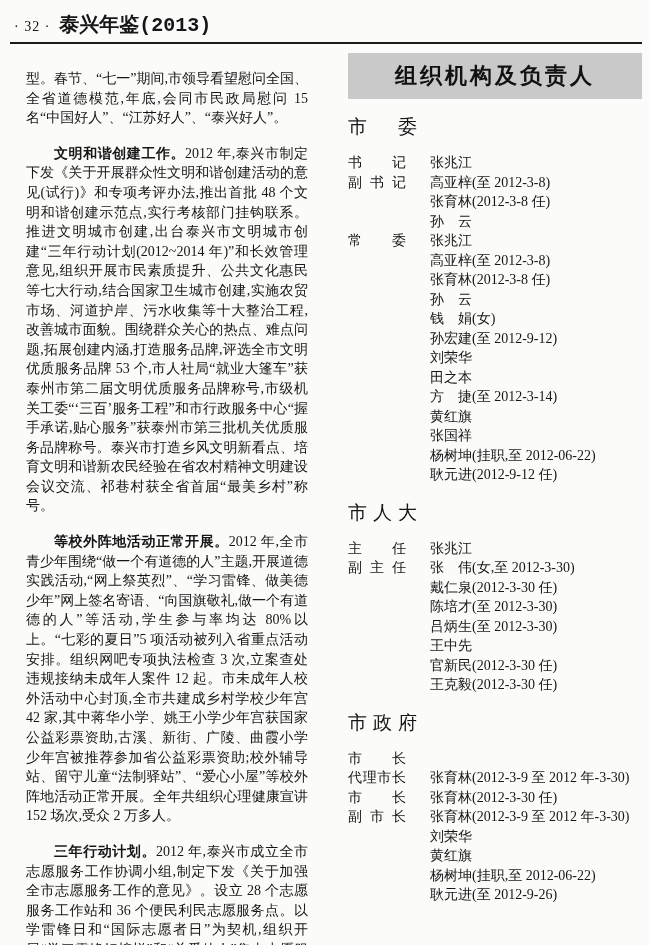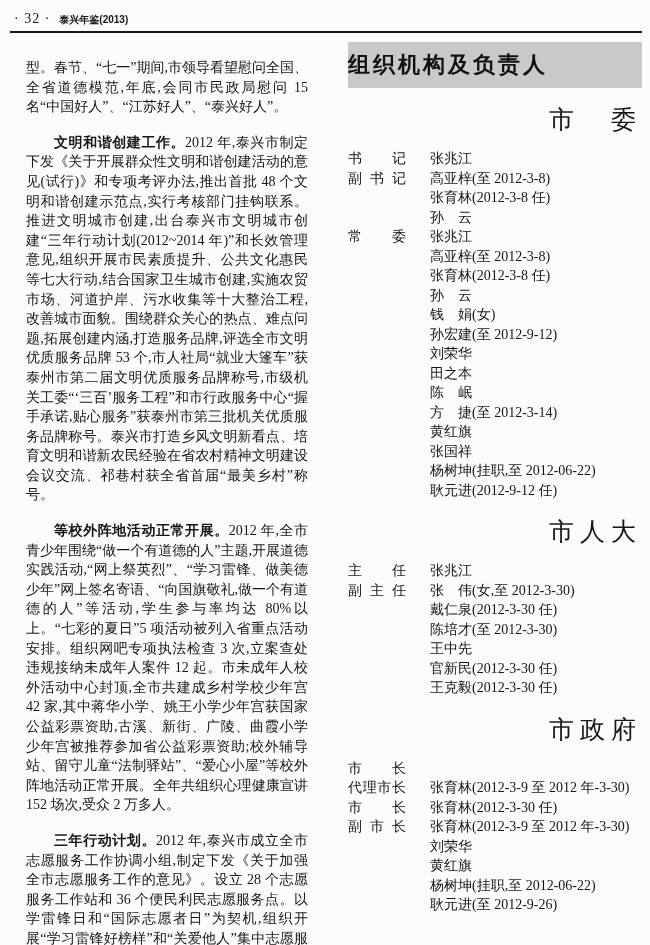--- a/index.html
+++ b/index.html
@@ -4,38 +4,38 @@
 <style>
   html,body{margin:0;padding:0;}
   body{
     width:650px;height:945px;overflow:hidden;
     background:#fbfbfa;color:#161616;
     font-family:"Liberation Serif","DejaVu Serif",serif;
   }
   .page{box-sizing:border-box;width:650px;height:886px;padding:6px 8px 0 10px;}
   .hdr{display:flex;align-items:baseline;gap:9px;padding:5px 0 3px 4px;}
   .hdr .pageno{font-size:14px;letter-spacing:1px;}
-  .hdr .booktitle{font-size:10px;font-weight:bold;font-family:Liberation Sans, sans-serif;}
+  .hdr .booktitle{font-size:20px;font-weight:bold;font-family:Liberation Mono, monospace;}
   .rule{border-bottom:2.2px solid #1a1a1a;margin:1px 0 9px 0;}
   .columns{display:flex;gap:24px;}
   .col-left{width:314px;flex:0 0 314px;}
   .col-right{flex:1;min-width:0;}
   .col-left p{
     margin:16px;font-size:14px;line-height:19.6px;text-align:justify;text-indent:2em;
   }
   .col-left p.no-indent{text-indent:0;}
   .lead{font-weight:bold;}
   .banner{
-    background:#c9c9c9;
+    background:#c9c9c9;text-align:center;
     font-family:"Liberation Sans","DejaVu Sans",sans-serif;
     font-weight:bold;font-size:22px;line-height:46px;height:46px;
     letter-spacing:3px;margin-bottom:6px;color:#111;
   }
   .sec-title{
-    text-align:right;font-size:25px;font-weight:normal;
+    text-align:left;font-size:19px;font-weight:normal;
     letter-spacing:6px;margin:15px 0 13px 0;
   }
   .entry{display:flex;font-size:14px;line-height:19.5px;}
   .entry .role{
     flex:0 0 58px;width:58px;margin-right:24px;
     text-align:justify;text-align-last:justify;-moz-text-align-last:justify;
     white-space:nowrap;overflow:hidden;
   }
   .entry .names{flex:1;}
 </style>
@@ -79,41 +79,41 @@
             <span class="role">常委</span>
             <span class="names">
               <div>张兆江</div>
               <div>高亚梓(至 2012-3-8)</div>
               <div>张育林(2012-3-8 任)</div>
               <div>孙　云</div>
               <div>钱　娟(女)</div>
               <div>孙宏建(至 2012-9-12)</div>
               <div>刘荣华</div>
               <div>田之本</div>
-              <div>陈　岷</div>
               <div>方　捷(至 2012-3-14)</div>
               <div>黄红旗</div>
               <div>张国祥</div>
               <div>杨树坤(挂职,至 2012-06-22)</div>
               <div>耿元进(2012-9-12 任)</div>
             </span>
           </div>
           <h3 class="sec-title">市人大</h3>
           <div class="entry">
             <span class="role">主任</span>
             <span class="names">
               <div>张兆江</div>
             </span>
           </div>
           <div class="entry">
             <span class="role">副主任</span>
             <span class="names">
               <div>张　伟(女,至 2012-3-30)</div>
               <div>戴仁泉(2012-3-30 任)</div>
               <div>陈培才(至 2012-3-30)</div>
+              <div>吕炳生(至 2012-3-30)</div>
               <div>王中先</div>
               <div>官新民(2012-3-30 任)</div>
               <div>王克毅(2012-3-30 任)</div>
             </span>
           </div>
           <h3 class="sec-title">市政府</h3>
           <div class="entry">
             <span class="role">市长</span>
           </div>
           <div class="entry">

